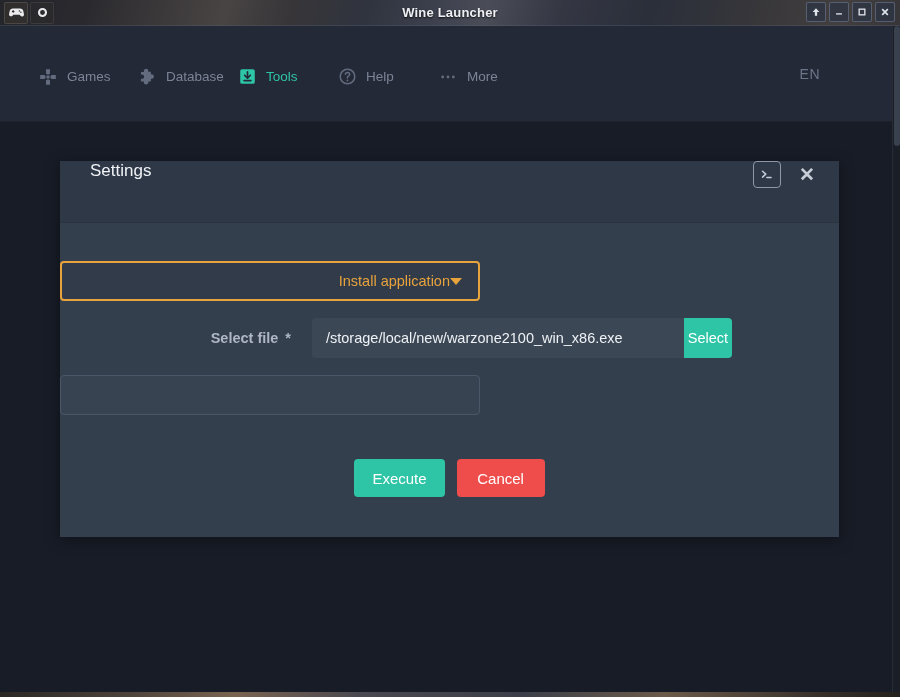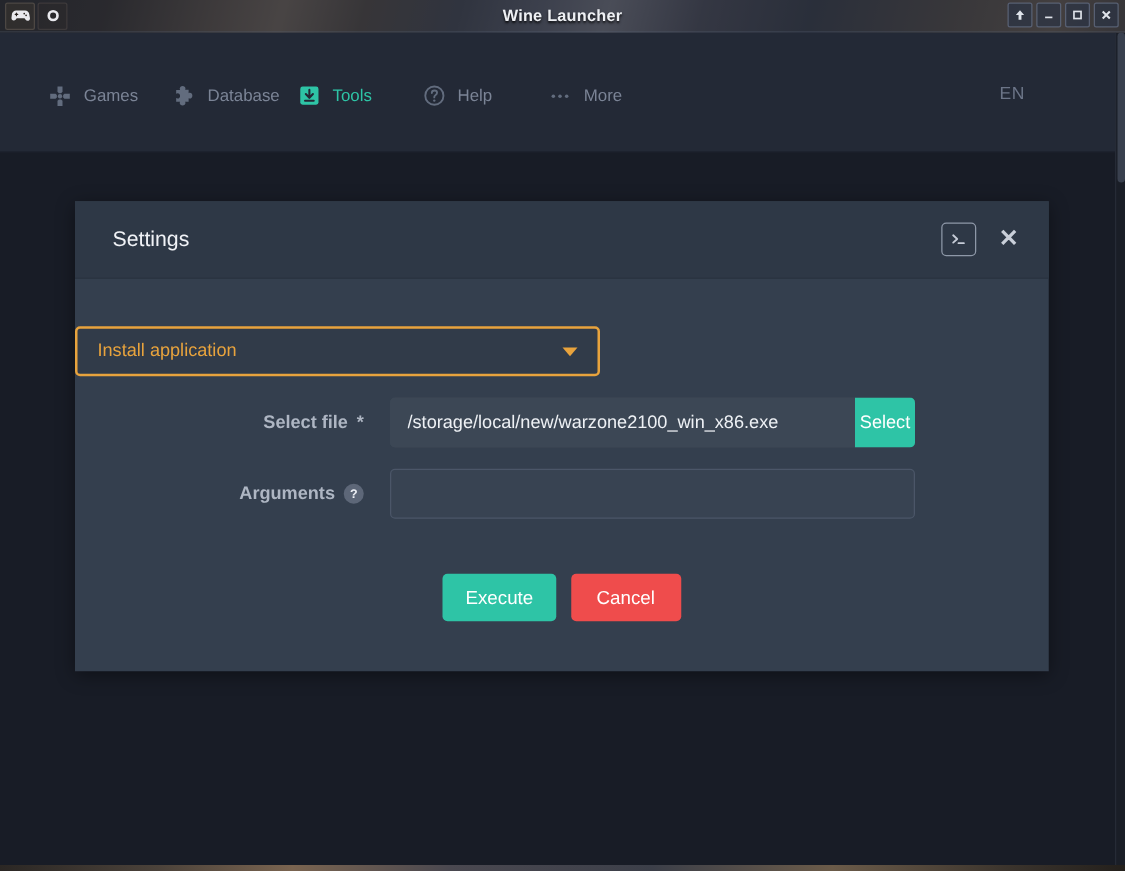--- a/index.html
+++ b/index.html
@@ -180,21 +180,21 @@
     top: 39px;
     width: 779px;
     background: #343f4e;
     box-shadow: 0 3px 14px rgba(0,0,0,0.4);
   }
   .dlg-header {
     height: 62px;
     background: #2e3846;
     border-bottom: 1px solid #2a3340;
     display: flex;
-    align-items: center;
+    align-items: flex-start;
     padding: 0 22px 0 30px;
   }
   .dlg-title {
     font-size: 17px;
     color: #f0f2f6;
     flex: 1;
   }
   .hdr-btns { display: flex; align-items: center; gap: 16px; }
   .term-btn {
     width: 28px;
@@ -255,20 +255,21 @@
   .select-box {
     position: relative;
     height: 40px;
     border: 2px solid #e8a33d;
     border-radius: 4px;
     background: #313b49;
     display: flex;
     align-items: center;
     padding: 0 16px;
     cursor: pointer;
+    text-align: right;
   }
   .select-val {
     font-size: 14.5px;
     color: #e8a33d;
     flex: 1;
     white-space: nowrap;
     overflow: hidden;
   }
   .caret {
     width: 0; height: 0;
@@ -524,24 +525,20 @@
             </div>
             <div class="fctl">
               <div class="file-wrap">
                 <input class="file-input" type="text" value="/storage/local/new/warzone2100_win_x86.exe" style="">
                 <button class="select-btn">Select</button>
               </div>
             </div>
           </div>
 
           <div class="frow">
-            <div class="flabel">
-              <span>Arguments</span>
-              <span class="help-badge">?</span>
-            </div>
             <div class="fctl">
               <input class="text-input" type="text" value="" style="">
             </div>
           </div>
 
           <div class="dlg-actions">
             <button class="btn btn-exec">Execute</button>
             <button class="btn btn-cancel">Cancel</button>
           </div>
 

